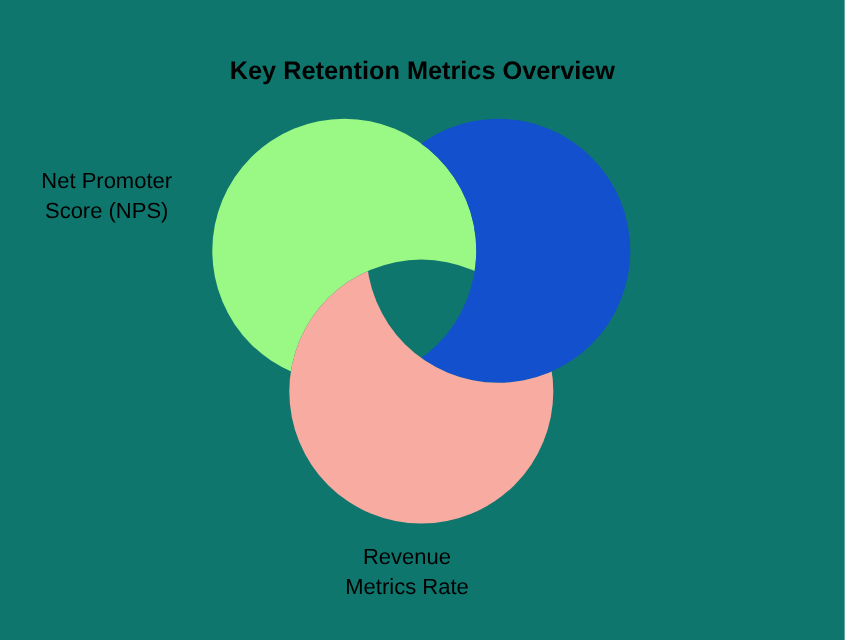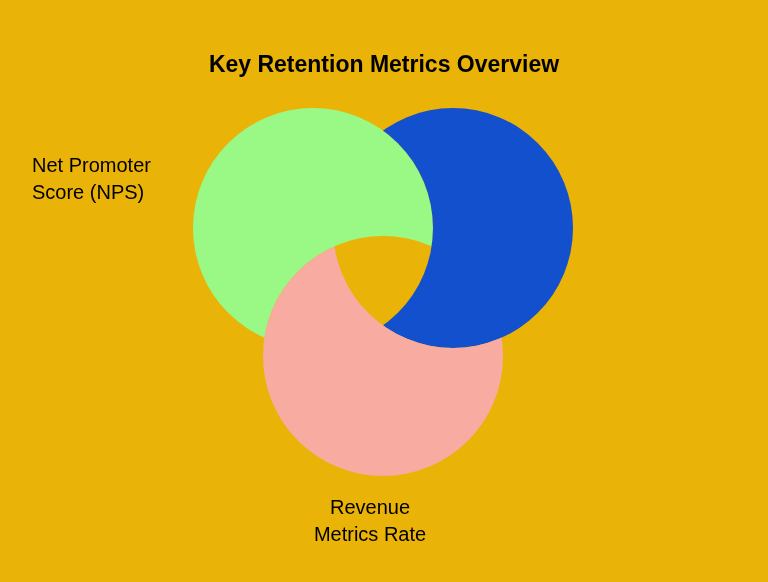--- a/index.html
+++ b/index.html
@@ -4,21 +4,21 @@
 <style>
   html, body {
     margin: 0;
     padding: 0;
     background: #ffffff;
   }
   .figure {
     position: relative;
     width: 768px;
     height: 582px;
-    background: #eab308;
+    background: #0f766e;
     overflow: hidden;
     font-family: "Liberation Sans", sans-serif;
     color: #000000;
   }
   .venn-svg {
     position: absolute;
     left: 0;
     top: 0;
   }
   .chart-title {
@@ -35,22 +35,21 @@
   .set-label {
     position: absolute;
     font-size: 20px;
     line-height: 27px;
     white-space: pre-line;
   }
   .label-nps {
     left: 0;
     width: 194px;
     top: 152px;
-    text-align: left;
-    padding-left: 32px;
+    text-align: center;
   }
   .label-churn {
     left: 600px;
     width: 140px;
     top: 152px;
     text-align: left;
   }
   .label-revenue {
     left: 270px;
     width: 200px;

